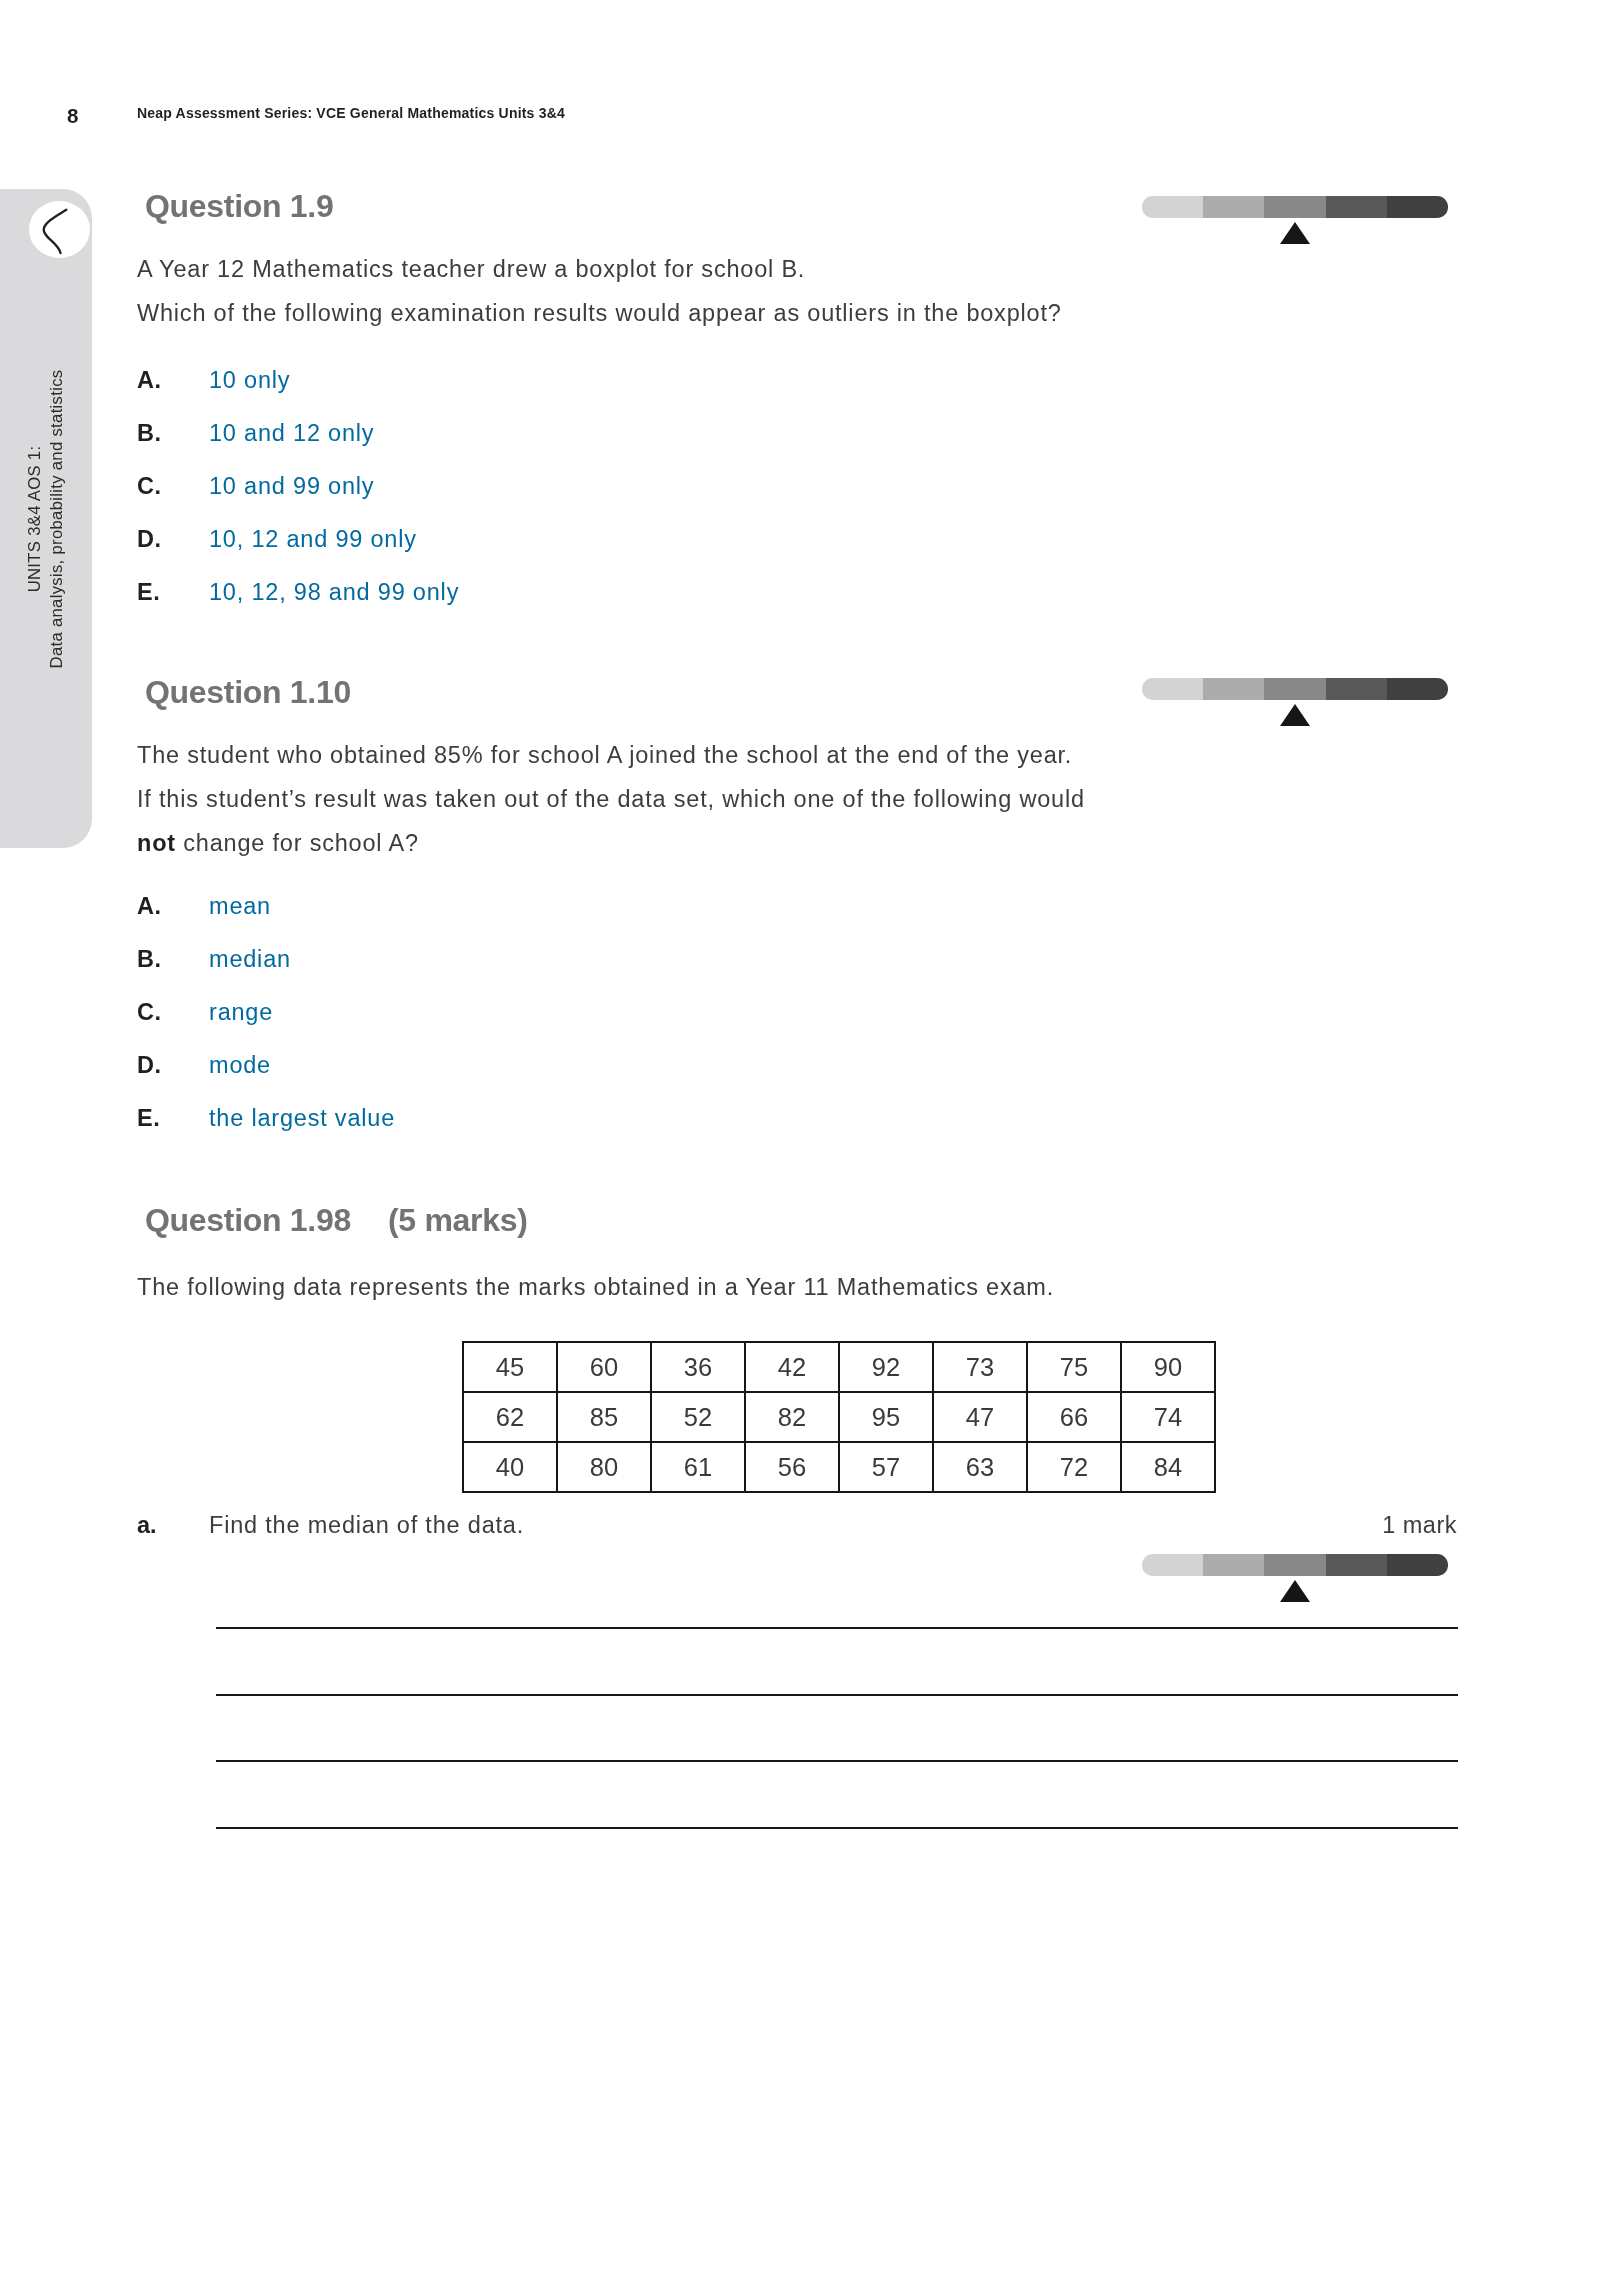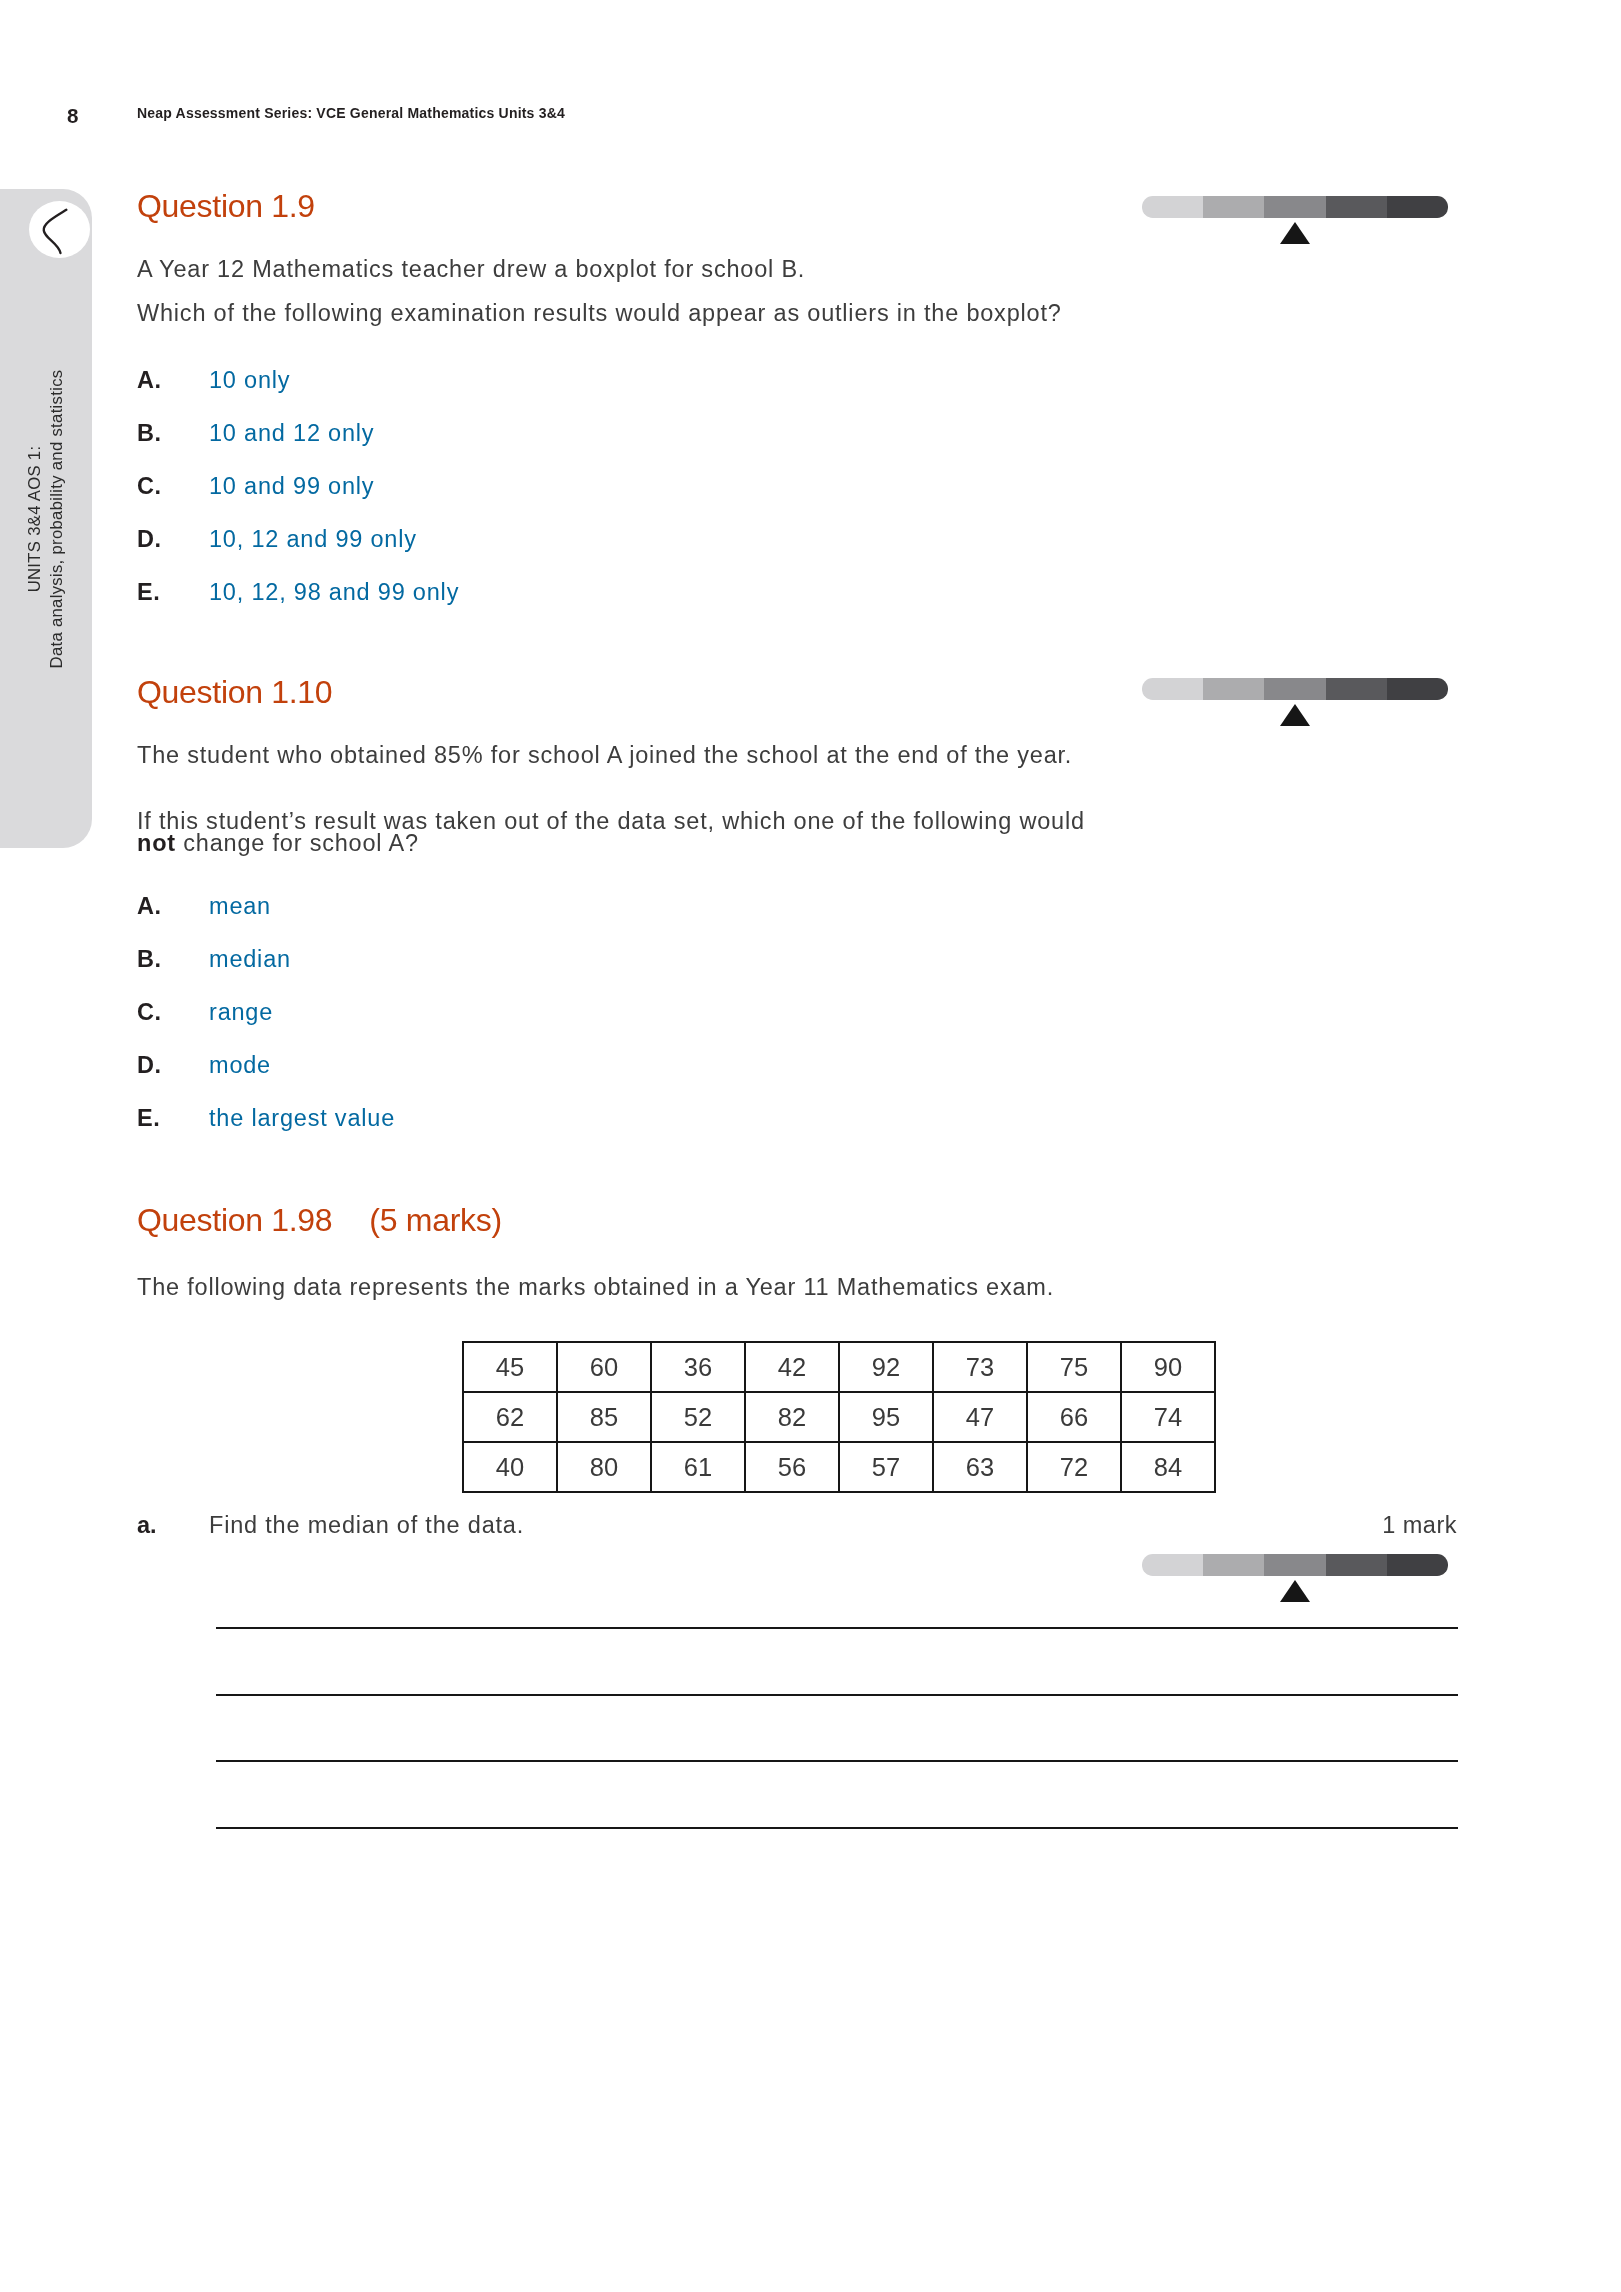--- a/index.html
+++ b/index.html
@@ -35,22 +35,22 @@
     display:flex; align-items:center; justify-content:center;
   }
   .side-text {
     position:absolute; left:50%; top:50%;
     transform:translate(-50%,-50%) rotate(-90deg);
     white-space:nowrap; text-align:center;
     font-size:16.7px; line-height:21.6px; color:#2b2b2b; letter-spacing:0.3px;
   }
   
   .q-title {
-    position:absolute; left:137px;
-    font-size:32px; font-weight:normal; color:#c2410c; letter-spacing:-0.3px;
+    position:absolute; left:145px;
+    font-size:32px; font-weight:bold; color:#737373; letter-spacing:-0.3px;
   }
   .q-marks { margin-left:37px; }
   
   .diff { position:absolute; left:1142px; width:306px; height:49px; }
   .diff-bar { height:21.6px; border-radius:10.8px; overflow:hidden; display:flex; }
   .diff-seg { flex:1 1 0; height:100%; }
   .diff-arrow {
     position:absolute; top:25.5px; left:50%; transform:translateX(-50%);
     width:0; height:0;
     border-left:15.7px solid transparent;
@@ -153,21 +153,21 @@
     <div class="diff-bar">
         <span class="diff-seg" style="background: rgb(211, 211, 213);"></span>
         <span class="diff-seg" style="background: rgb(172, 172, 174);"></span>
         <span class="diff-seg" style="background: rgb(136, 136, 139);"></span>
         <span class="diff-seg" style="background: rgb(89, 89, 92);"></span>
         <span class="diff-seg" style="background: rgb(64, 64, 67);"></span>
       </div>
     <div class="diff-arrow"></div>
   </div>
   <div class="para" style="top:742px;">The student who obtained 85% for school A joined the school at the end of the year.</div>
-  <div class="para" style="top:808px;">If this student’s result was taken out of the data set, which one of the following would</div>
+  <div class="para" style="top:786px;">If this student’s result was taken out of the data set, which one of the following would</div>
   <div class="para" style="top:830px;"><b>not</b><span> change for school A?</span></div>
 
   <div class="opts" style="top:893px;">
     <div class="opt-row">
       <span class="opt-letter">A.</span>
       <span class="opt-text">mean</span>
     </div>
     <div class="opt-row">
       <span class="opt-letter">B.</span>
       <span class="opt-text">median</span>

